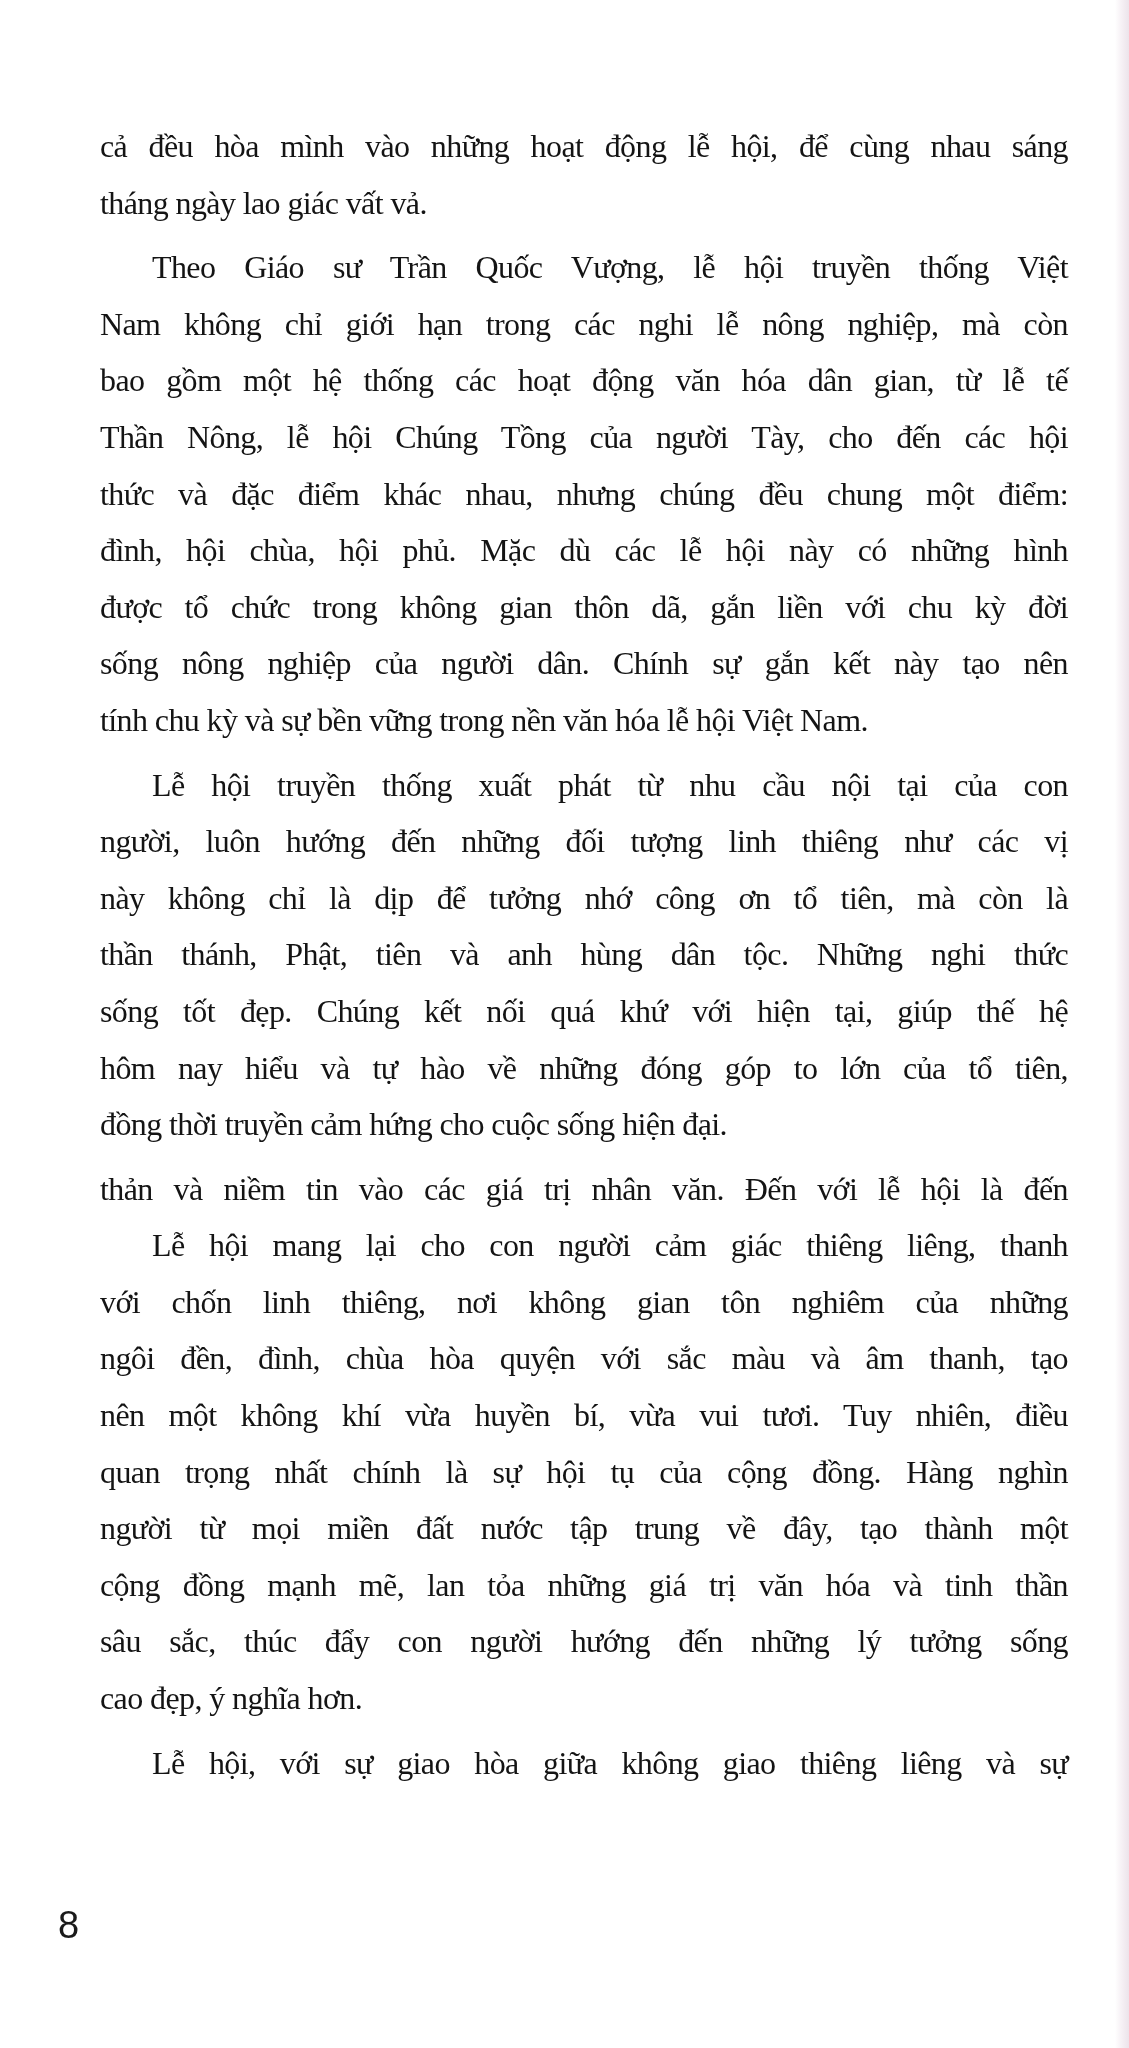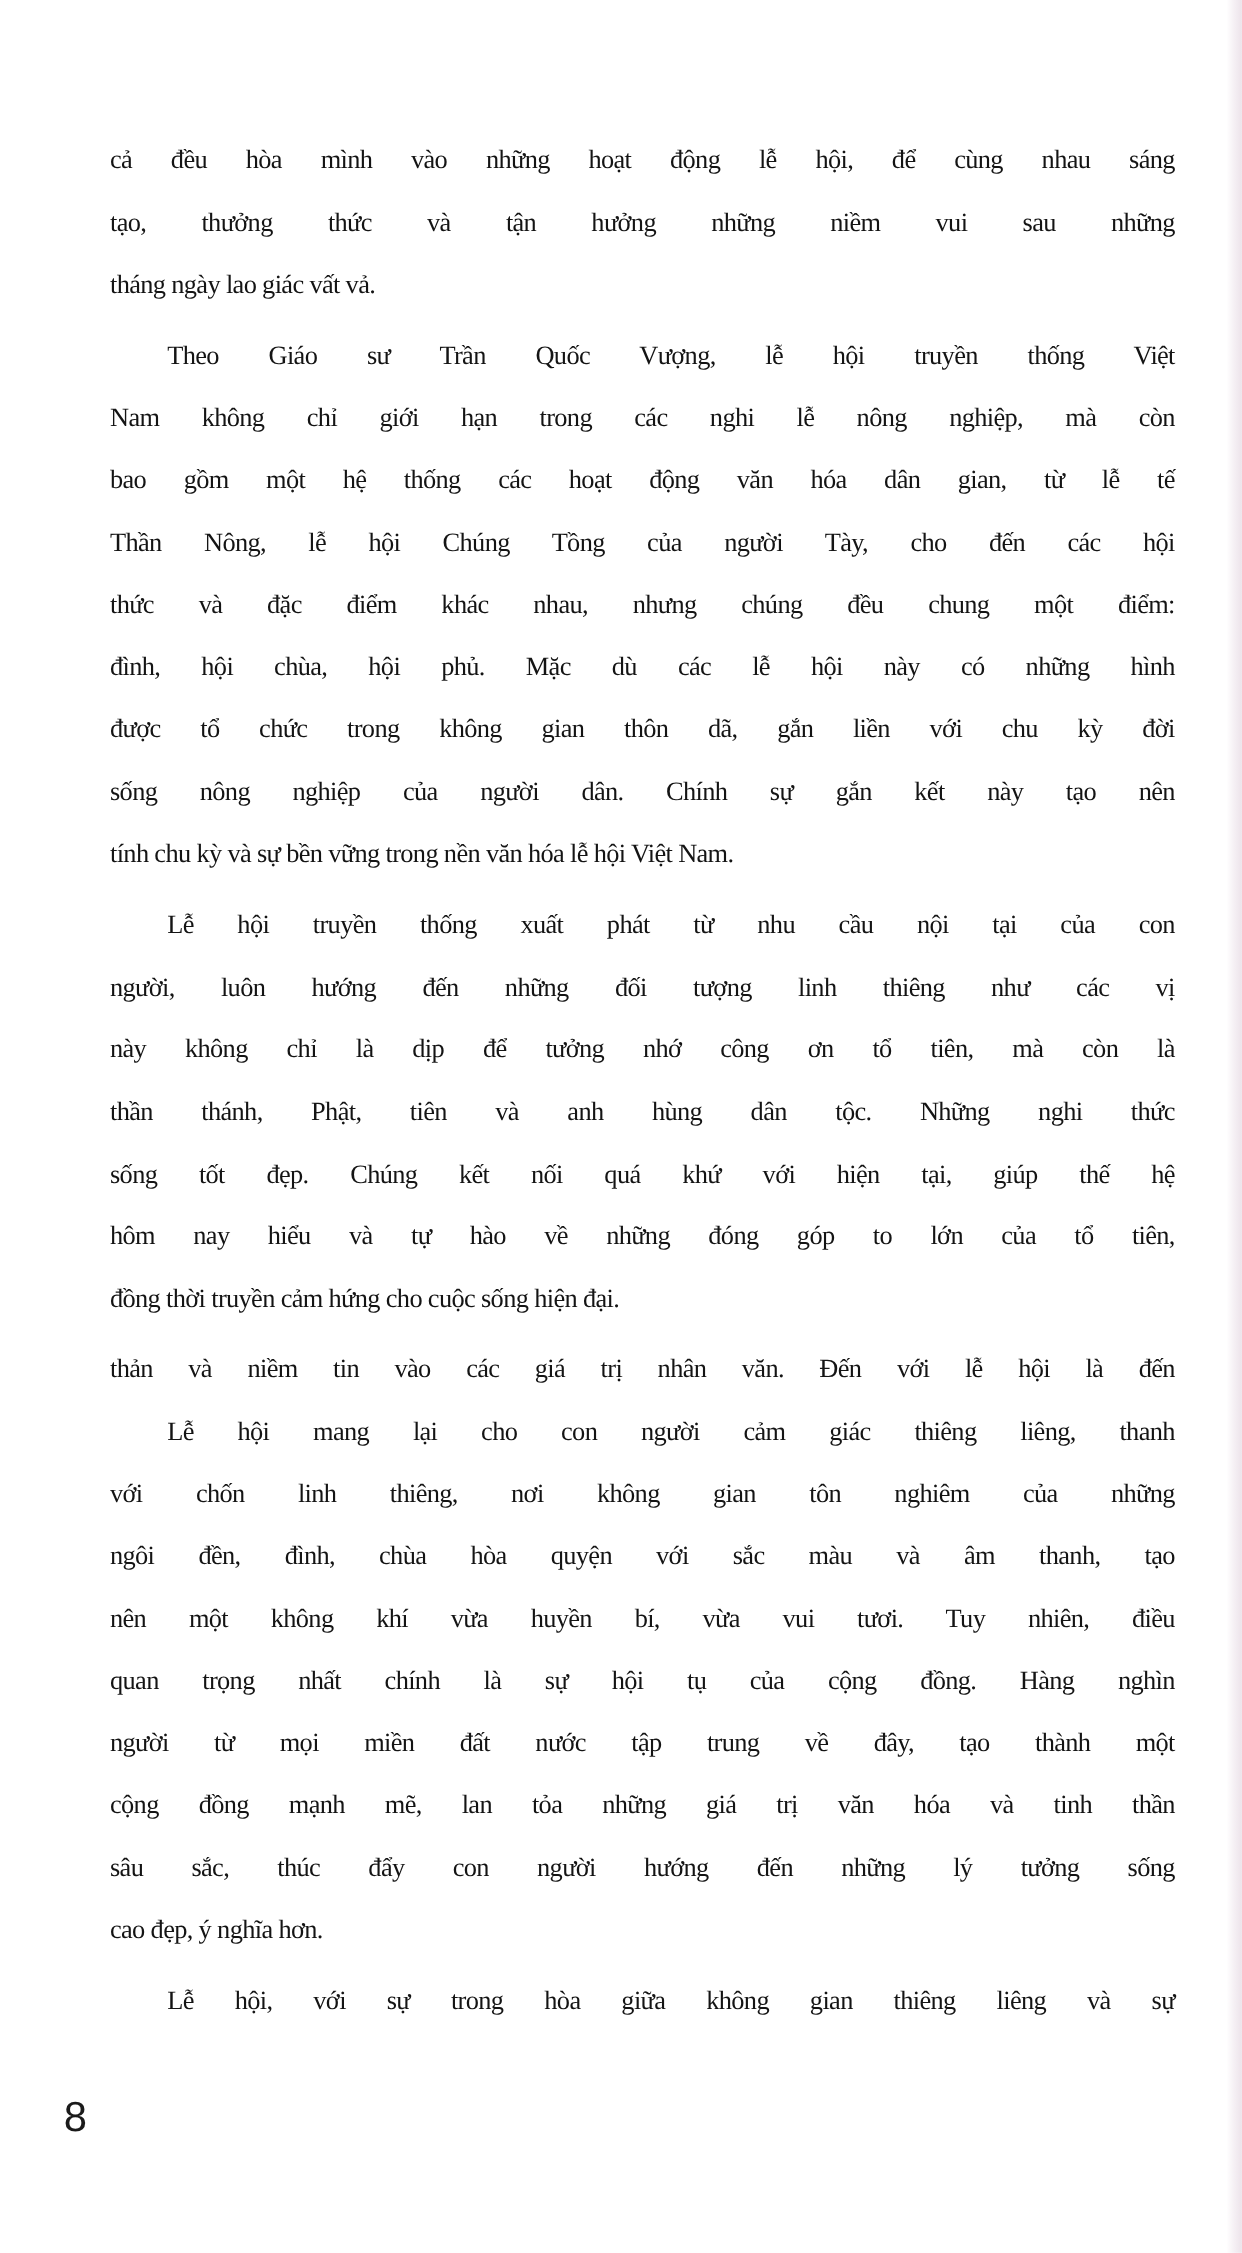--- a/index.html
+++ b/index.html
@@ -26,21 +26,21 @@
     .text-block {
       position: absolute;
       left: 100px;
       top: 118px;
       width: 968px;
     }
     .line {
       display: block;
       height: 56.6px;
       line-height: 56.6px;
-      font-size: 24px;
+      font-size: 32px;
       white-space: nowrap;
       text-align: justify;
       text-align-last: justify;
       letter-spacing: -0.6px;
     }
     .line.last {
       text-align-last: left;
     }
     .line.indent {
       padding-left: 52px;
@@ -60,21 +60,20 @@
   </style>
 </head>
 <body>
 
 <div class="page-edge"></div>
 
 <div class="text-block">
 
   <div>
     <span class="line">cả đều hòa mình vào những hoạt động lễ hội, để cùng nhau sáng</span>
-    <span class="line">tạo, thưởng thức và tận hưởng những niềm vui sau những</span>
     <span class="line last">tháng ngày lao giác vất vả.</span>
   </div>
   <div class="para-gap"></div>
 
   <div>
     <span class="line indent">Theo Giáo sư Trần Quốc Vượng, lễ hội truyền thống Việt</span>
     <span class="line">Nam không chỉ giới hạn trong các nghi lễ nông nghiệp, mà còn</span>
     <span class="line">bao gồm một hệ thống các hoạt động văn hóa dân gian, từ lễ tế</span>
     <span class="line">Thần Nông, lễ hội Chúng Tồng của người Tày, cho đến các hội</span>
     <span class="line">thức và đặc điểm khác nhau, nhưng chúng đều chung một điểm:</span>
@@ -104,17 +103,17 @@
     <span class="line">nên một không khí vừa huyền bí, vừa vui tươi. Tuy nhiên, điều</span>
     <span class="line">quan trọng nhất chính là sự hội tụ của cộng đồng. Hàng nghìn</span>
     <span class="line">người từ mọi miền đất nước tập trung về đây, tạo thành một</span>
     <span class="line">cộng đồng mạnh mẽ, lan tỏa những giá trị văn hóa và tinh thần</span>
     <span class="line">sâu sắc, thúc đẩy con người hướng đến những lý tưởng sống</span>
     <span class="line last">cao đẹp, ý nghĩa hơn.</span>
   </div>
   <div class="para-gap"></div>
 
   <div>
-    <span class="line indent">Lễ hội, với sự trong hòa giữa không gian thiêng liêng và sự</span>
+    <span class="line indent">Lễ hội, với sự giao hòa giữa không giao thiêng liêng và sự</span>
   </div>
 </div>
 
 <div class="page-number">8</div>
 
 </body></html>

